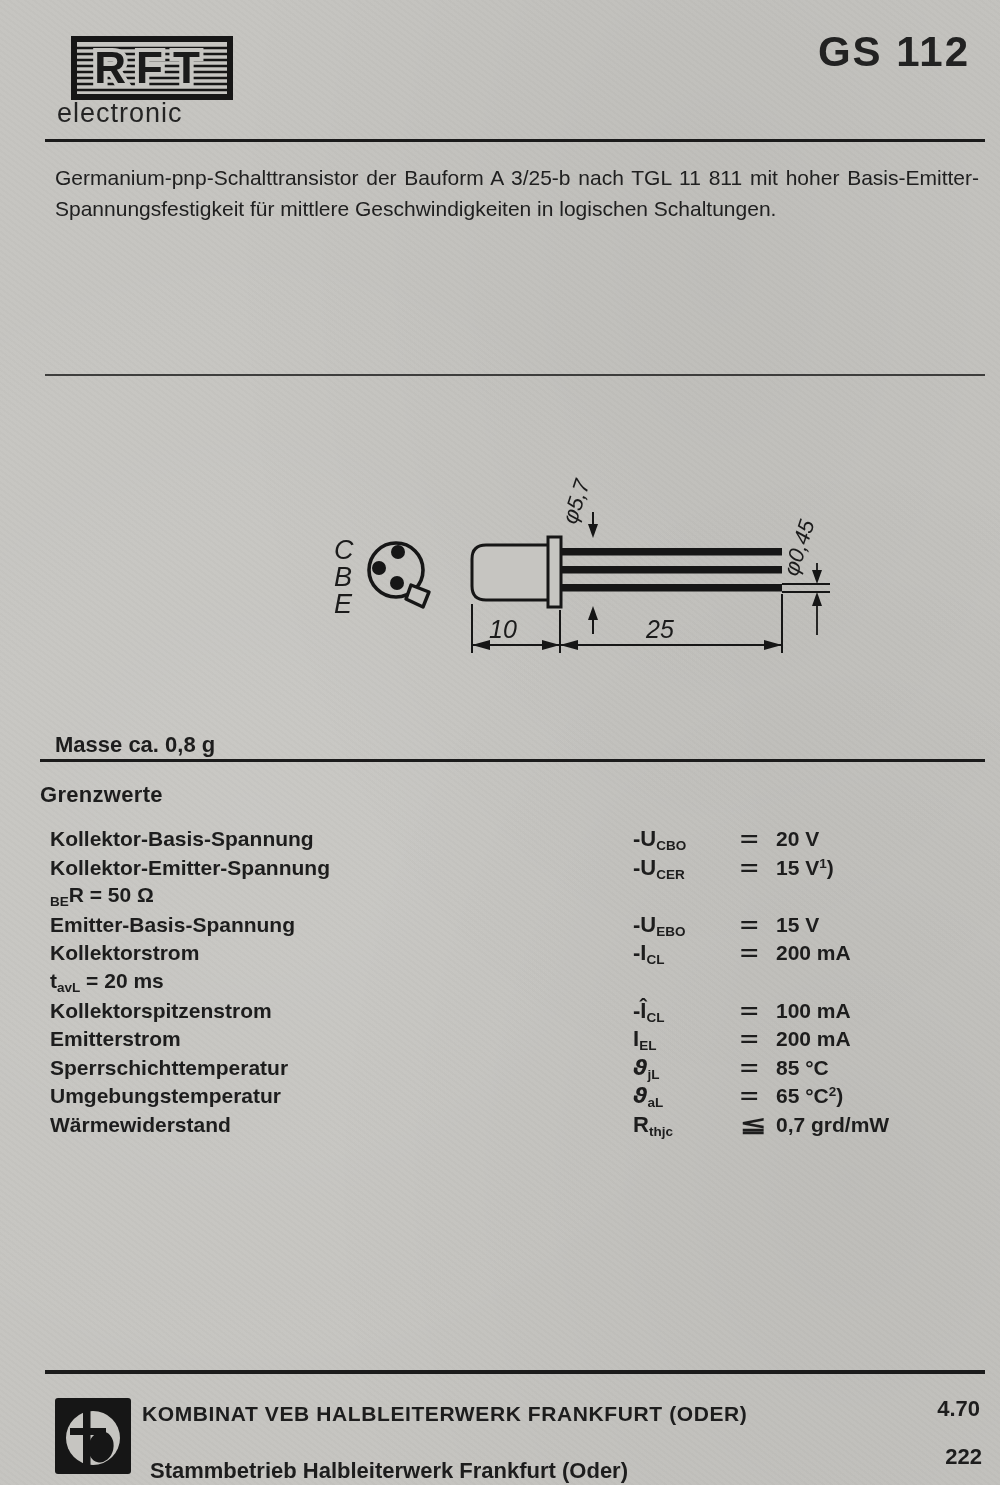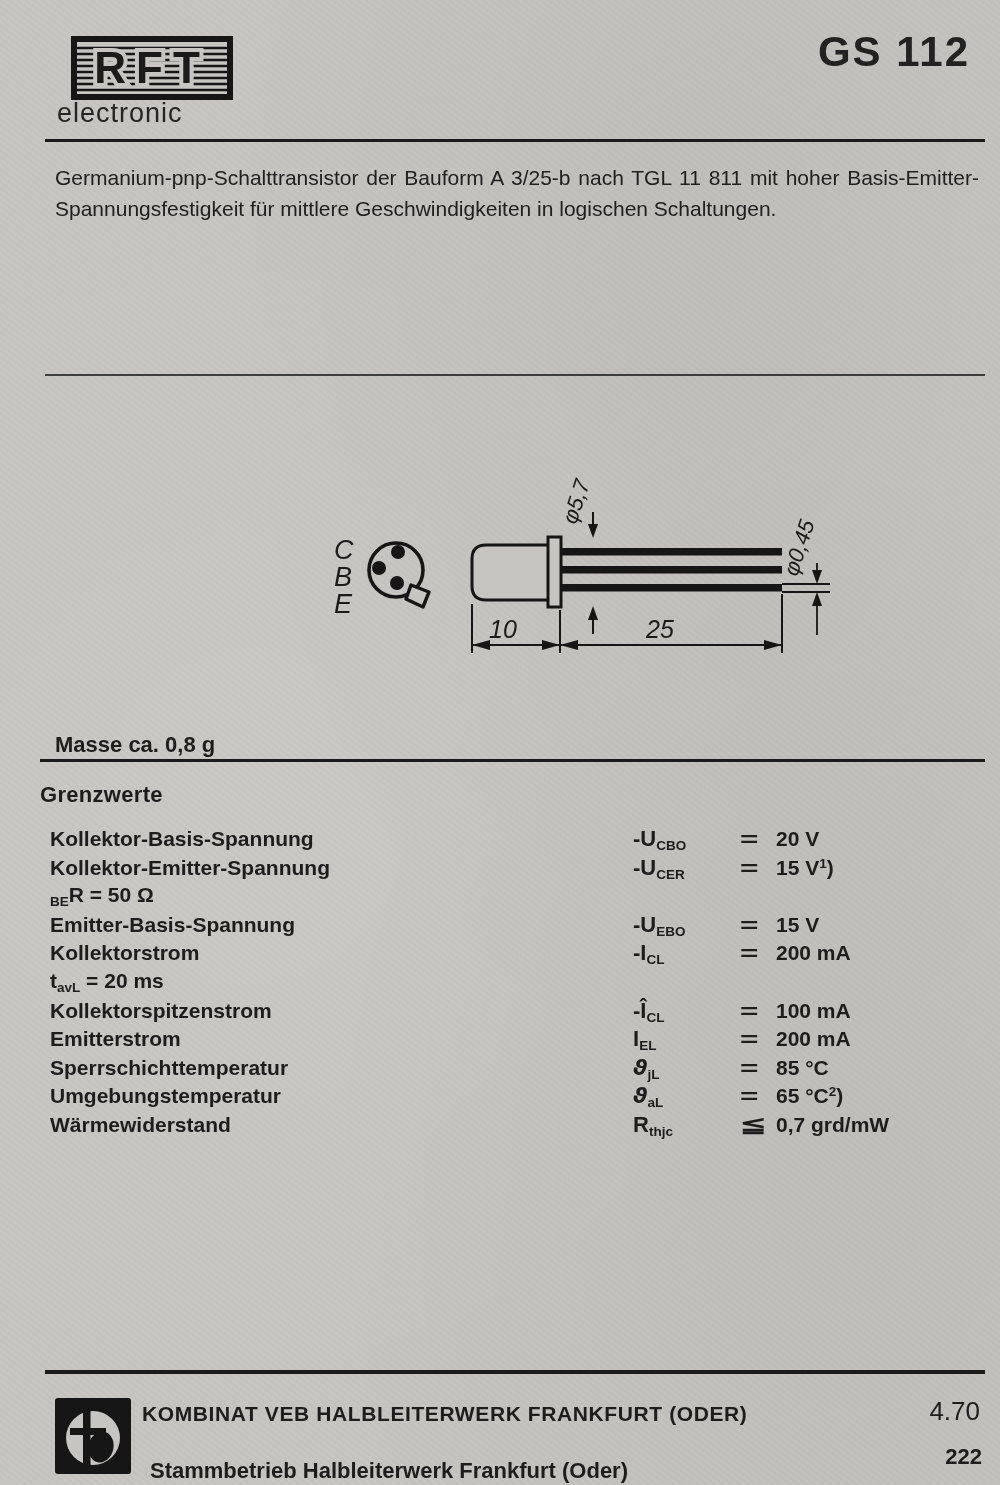--- a/index.html
+++ b/index.html
@@ -32,21 +32,21 @@
   .t-label{width:583px;}
   .t-sym{width:107px;font-size:22px;}
   .t-rel{width:36px;transform:scaleX(1.5);transform-origin:0 70%;}
   .t-val{flex:1;}
   .sub{font-size:13.5px;vertical-align:-4px;}
   .presub{font-size:13.5px;vertical-align:-4px;}
   .sup{font-size:13.5px;vertical-align:7px;}
   .theta{font-family:"DejaVu Sans", sans-serif;font-style:italic;}
   .footer-line1{top:1402px;left:142px;font-size:21px;font-weight:bold;letter-spacing:0.6px;}
   .footer-line2{top:1440px;left:150px;font-size:22px;font-weight:bold;margin-top:18px;}
-  .date-code{top:1396px;right:20px;font-size:26px;font-weight:normal;}
+  .date-code{top:1396px;right:20px;font-size:22px;font-weight:bold;}
   .page-num{top:1444px;right:18px;font-size:22px;font-weight:bold;}
   svg text{font-family:"Liberation Sans", sans-serif;fill:#1b1b1b;}
   .dim-txt{font-style:italic;}
 </style>
 </head>
 <body>
 
 <div class="page">
 
   <div class="abs" style="top:36px;left:55px;padding-left:16px;">

